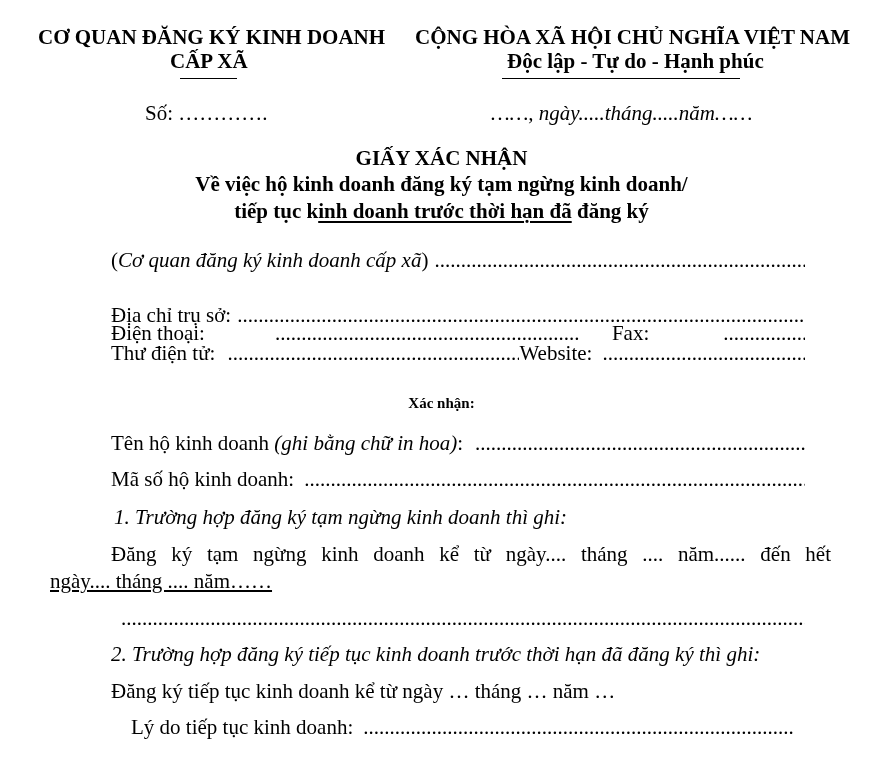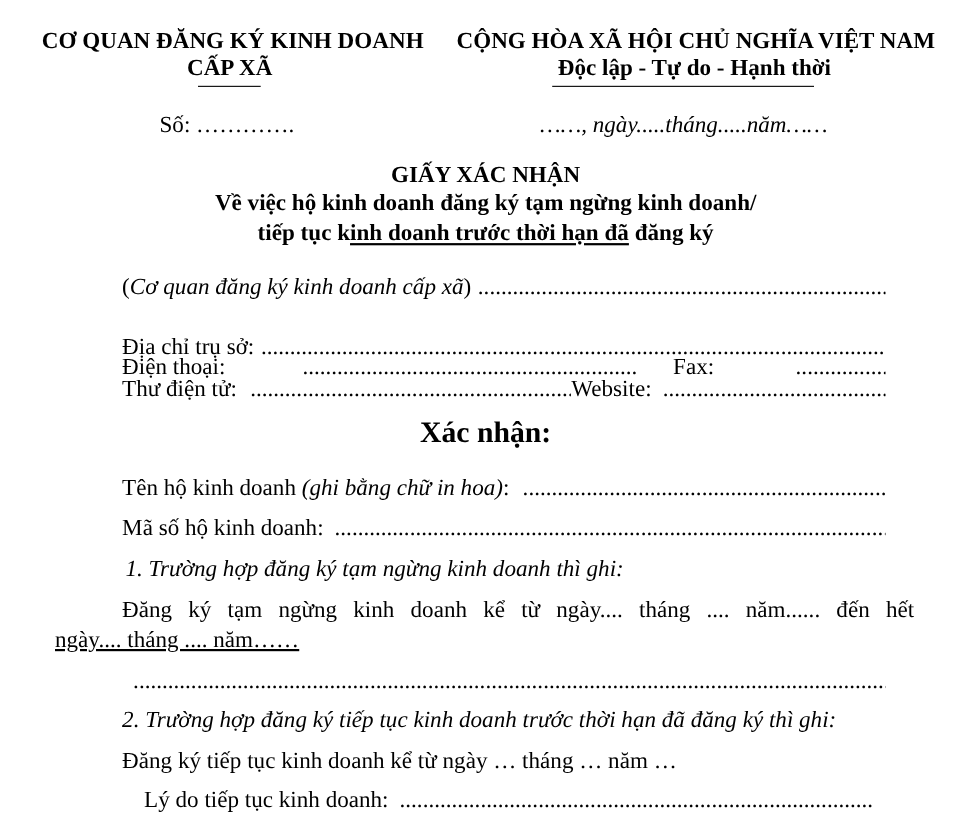--- a/index.html
+++ b/index.html
@@ -20,21 +20,21 @@
 </style>
 </head>
 <body>
 
 <div class="abs bold" style="left:38px; top:25px; font-size:21px;">CƠ QUAN ĐĂNG KÝ KINH DOANH</div>
 <div class="abs bold" style="left:170px; top:49px; font-size:21px;">CẤP XÃ</div>
 <div class="rule" style="left:180px; top:78px; width:57px;"></div>
 <div class="abs" style="left:145px; top:101px;">Số: ………….</div>
 
 <div class="abs bold" style="left:415px; top:25px; font-size:21px;">CỘNG HÒA XÃ HỘI CHỦ NGHĨA VIỆT NAM</div>
-<div class="abs bold" style="left:507px; top:49px; font-size:21px;">Độc lập - Tự do - Hạnh thời</div>
+<div class="abs bold" style="left:507px; top:49px; font-size:21px;">Độc lập - Tự do - Hạnh phúc</div>
 <div class="rule" style="left:502px; top:78px; width:238px;"></div>
 <div class="abs ital" style="left:491px; top:101px;">……, ngày.....tháng.....năm……</div>
 
 <div class="abs bold center" style="left:0; right:0; top:146px; font-size:21px;">GIẤY XÁC NHẬN</div>
 <div class="abs bold center" style="left:0; right:0; top:172px; font-size:21px;">Về việc hộ kinh doanh đăng ký tạm ngừng kinh doanh/</div>
 <div class="abs bold center" style="left:0; right:0; top:199px; font-size:21px;">
   <span>tiếp tục k</span><span class="u">inh doanh trước thời hạn đã</span><span> đăng ký</span>
 </div>
 
 <div class="row" style="top:248px;">
@@ -59,21 +59,21 @@
 </div>
 <div class="row" style="top:341px;align-items:center;">
   <span>Thư điện tử:</span>
     <span class="gap" style="width:12px;"></span>
   <span class="fill" style="flex:0 0 292px;"></span>
   <span>Website:</span>
     <span class="gap" style="width:10px;"></span>
   <span class="fill"></span>
 </div>
 
-<div class="abs bold center" style="left:0; right:0; top:378px; font-size:27px;">Xác nhận:</div>
+<div class="abs bold center" style="left:0; right:0; top:395px; font-size:15px;">Xác nhận:</div>
 
 <div class="row" style="top:431px;">
   <span>Tên hộ kinh doanh</span>&nbsp;<span class="ital">(ghi bằng chữ in hoa)</span><span>:</span><span class="gap" style="width:12px;"></span>
   <span class="fill"></span>
 </div>
 <div class="row" style="top:467px;">
   <span>Mã số hộ kinh doanh:</span>
     <span class="gap" style="width:10px;"></span>
   <span class="fill"></span>
 </div>

